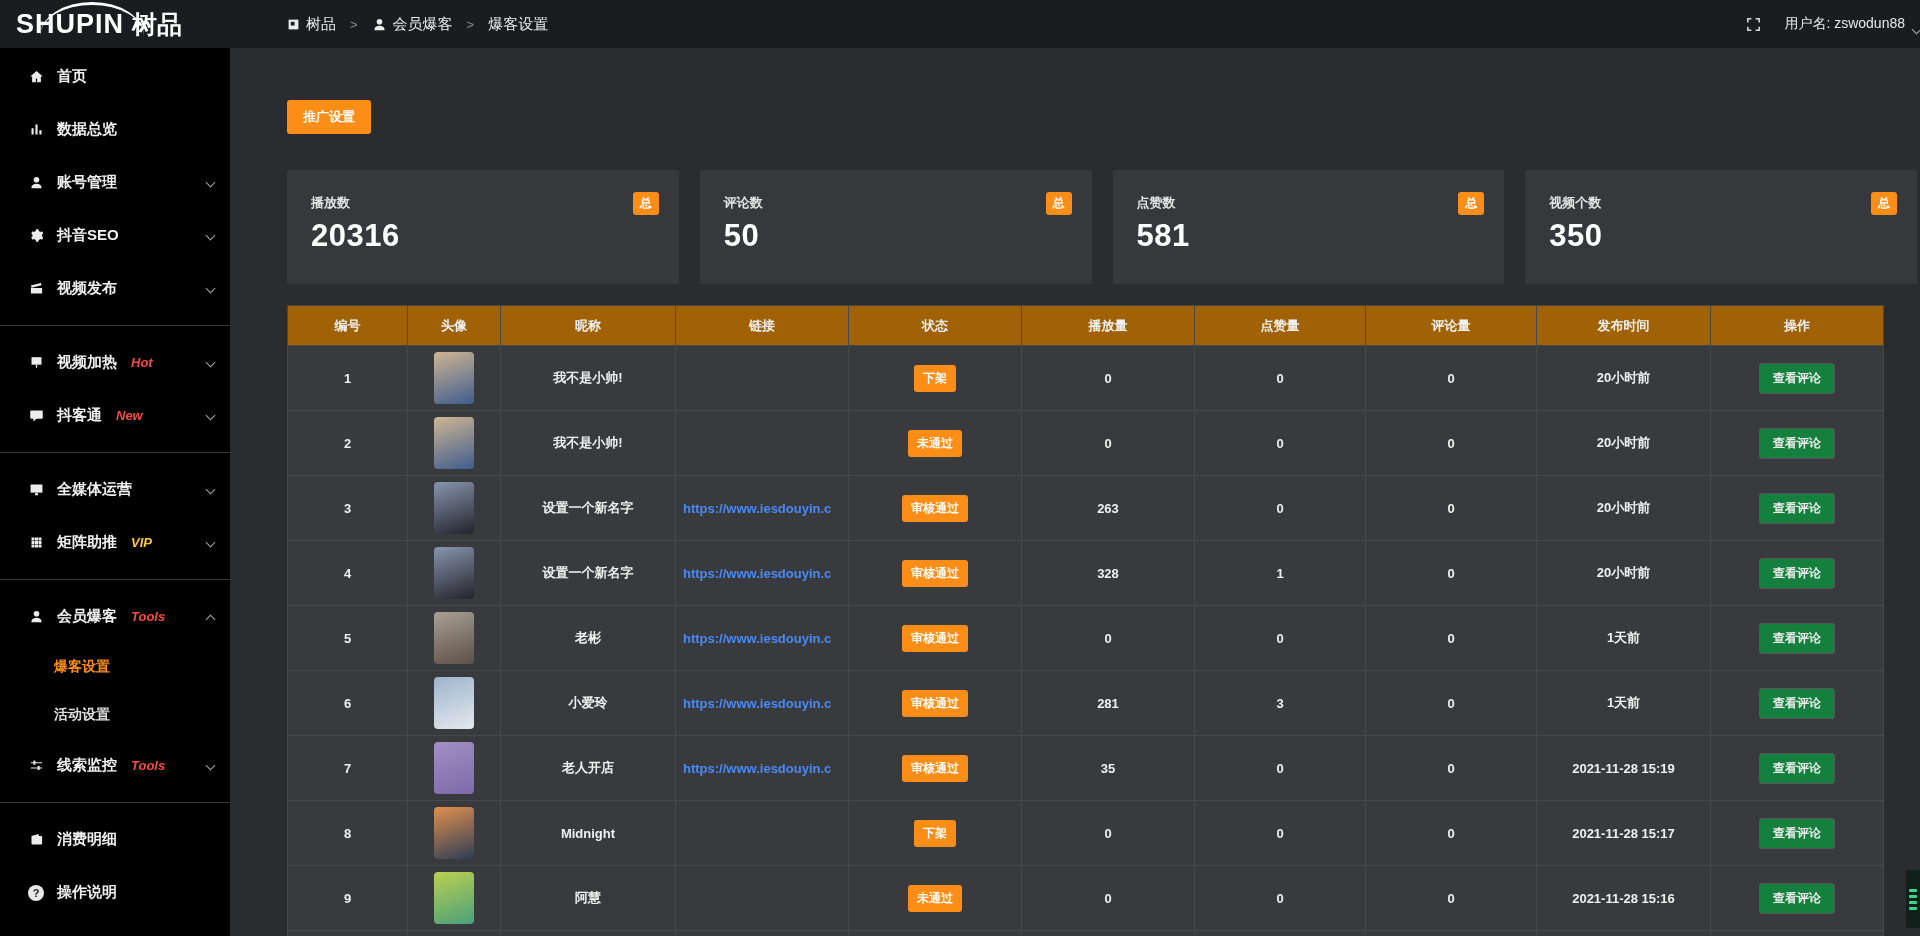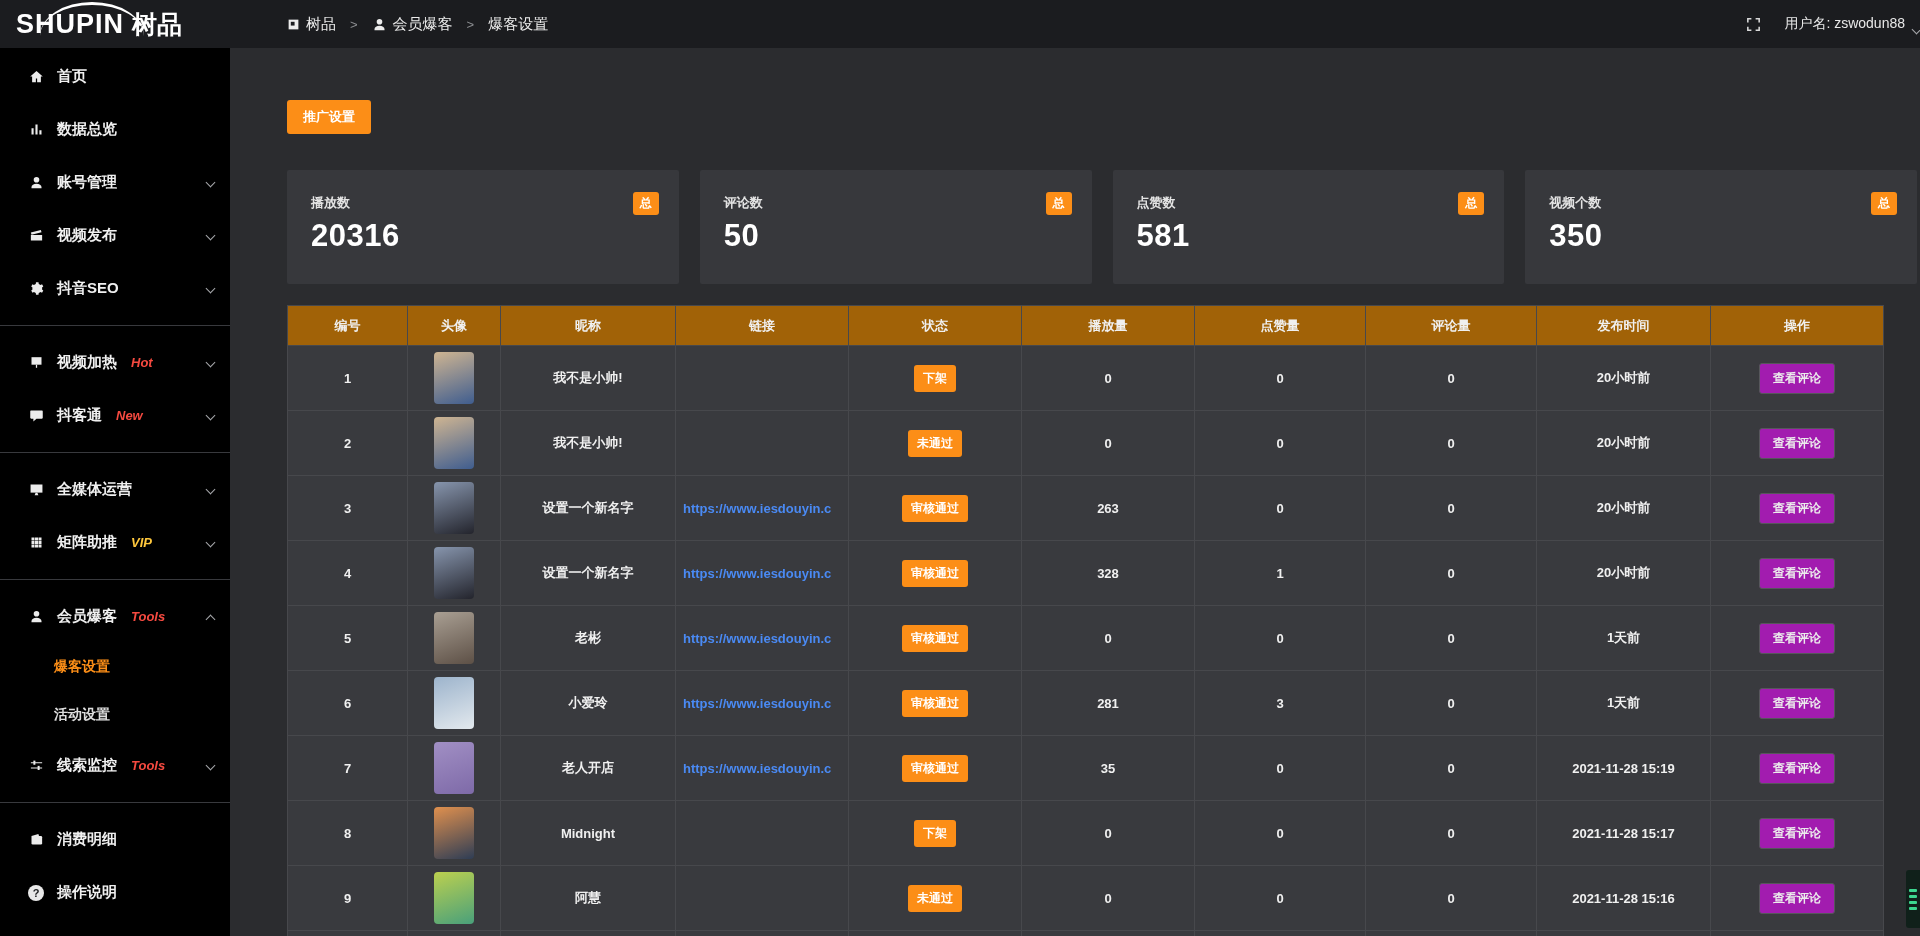--- a/index.html
+++ b/index.html
@@ -59,21 +59,21 @@
   .table-box{margin-top:21px;width:1596px;}
   table{border-collapse:collapse;table-layout:fixed;width:1596px;background:#393a3e;}
   th,td{border:1px solid #47484c;text-align:center;color:#f0f0f0;overflow:hidden;}
   thead th{height:40px;background:#a16207;font-size:13px;font-weight:700;}
   tbody td{height:65px;font-size:13px;font-weight:600;}
   .avatar{width:40px;height:52px;border-radius:4px;margin:0 auto;}
   td.link-cell{text-align:left;padding:0 0 0 7px;}
   .row-link{color:#4a8af4;font-weight:600;font-size:13px;white-space:nowrap;display:block;cursor:pointer;}
   .btn-status{border:none;background:#fc8e17;color:#fff;font-size:12px;font-weight:700;
     padding:5px 9px;border-radius:3px;cursor:pointer;font-family:"Liberation Sans","DejaVu Sans",sans-serif;}
-  .btn-action{background:#a21caf;border:1px solid #56575b;color:#ececec;font-size:12px;font-weight:600;
+  .btn-action{background:#15803d;border:1px solid #56575b;color:#ececec;font-size:12px;font-weight:600;
     padding:6px 13px;border-radius:3px;cursor:pointer;font-family:"Liberation Sans","DejaVu Sans",sans-serif;}
 
   
   .float-widget{position:absolute;right:0;bottom:8px;width:14px;height:58px;background:#10201a;
     border-radius:3px 0 0 3px;display:flex;flex-direction:column;justify-content:center;gap:3px;
     padding-left:3px;cursor:pointer;}
   .float-widget i{display:block;width:8px;height:3px;background:#3cd68f;border-radius:1px;}
 </style>
 </head>
 <body>
@@ -143,33 +143,33 @@
           <svg width="15" height="15" viewBox="0 0 24 24" fill="#ececec">
             <path d="M12 12a4.5 4.5 0 1 0 0-9 4.5 4.5 0 0 0 0 9zm0 2c-4.4 0-8 2.2-8 5v2h16v-2c0-2.8-3.6-5-8-5z"></path>
           </svg>
         </span>
         <span class="lbl">账号管理</span>
         <span class="chev down"></span>
       </div>
       <div class="side-item">
         <span class="ic">
           <svg width="15" height="15" viewBox="0 0 24 24" fill="#ececec">
+            <path d="M12 8a4 4 0 1 0 0 8 4 4 0 0 0 0-8zm9 4c0-.6-.05-1.1-.15-1.65l2-1.55-2-3.5-2.4 1a7.6 7.6 0 0 0-2.85-1.65L15.2 2h-4l-.4 2.65A7.6 7.6 0 0 0 7.95 6.3l-2.4-1-2 3.5 2 1.55c-.1.55-.15 1.05-.15 1.65s.05 1.1.15 1.65l-2 1.55 2 3.5 2.4-1a7.6 7.6 0 0 0 2.85 1.65l.4 2.65h4l.4-2.65a7.6 7.6 0 0 0 2.85-1.65l2.4 1 2-3.5-2-1.55c.1-.55.15-1.05.15-1.65z"></path>
+          </svg>
+        </span>
+        <span class="lbl">抖音SEO</span>
+        <span class="chev down"></span>
+      </div>
+      <div class="side-item">
+        <span class="ic">
+          <svg width="15" height="15" viewBox="0 0 24 24" fill="#ececec">
             <path d="M3 7.2 19 3l1 3.6L4 10.8zM3 11h18v9H3z"></path>
           </svg>
         </span>
         <span class="lbl">视频发布</span>
-        <span class="chev down"></span>
-      </div>
-      <div class="side-item">
-        <span class="ic">
-          <svg width="15" height="15" viewBox="0 0 24 24" fill="#ececec">
-            <path d="M12 8a4 4 0 1 0 0 8 4 4 0 0 0 0-8zm9 4c0-.6-.05-1.1-.15-1.65l2-1.55-2-3.5-2.4 1a7.6 7.6 0 0 0-2.85-1.65L15.2 2h-4l-.4 2.65A7.6 7.6 0 0 0 7.95 6.3l-2.4-1-2 3.5 2 1.55c-.1.55-.15 1.05-.15 1.65s.05 1.1.15 1.65l-2 1.55 2 3.5 2.4-1a7.6 7.6 0 0 0 2.85 1.65l.4 2.65h4l.4-2.65a7.6 7.6 0 0 0 2.85-1.65l2.4 1 2-3.5-2-1.55c.1-.55.15-1.05.15-1.65z"></path>
-          </svg>
-        </span>
-        <span class="lbl">抖音SEO</span>
         <span class="chev down"></span>
       </div>
       <div class="side-divider"></div>
       <div class="side-item">
         <span class="ic">
           <svg width="15" height="15" viewBox="0 0 24 24" fill="#ececec">
             <path d="M4 3.5h16v12H4z"></path>
             <path d="M11 15.5h2v5h-2z"></path>
           </svg>
         </span>

